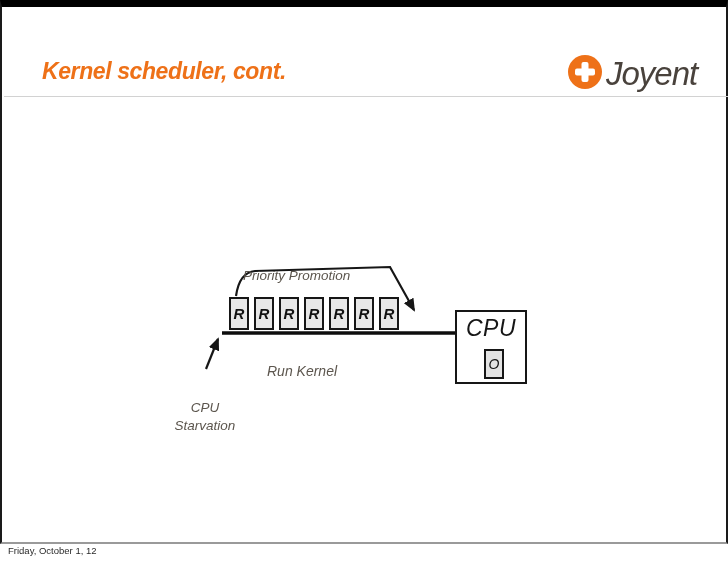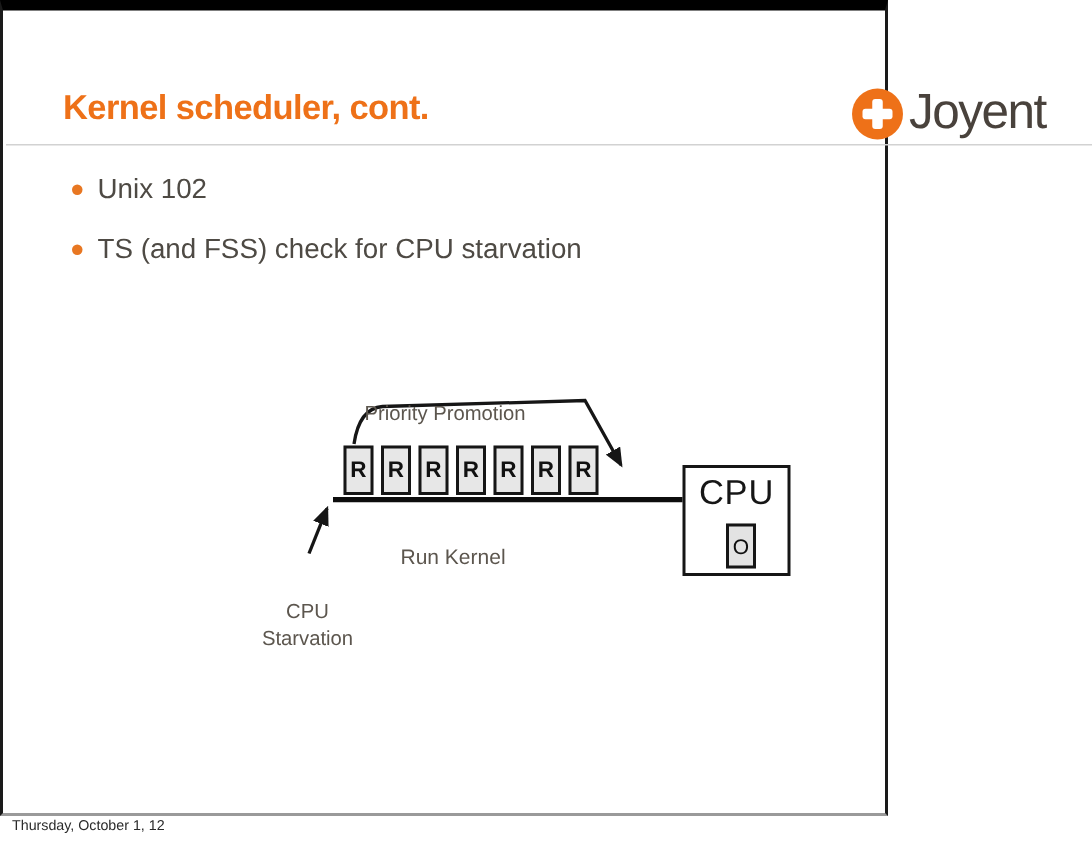--- a/index.html
+++ b/index.html
@@ -2,30 +2,31 @@
 <html><head>
 <meta charset="utf-8">
 <style>
   * { margin:0; padding:0; box-sizing:border-box; }
   html,body { width:728px; height:561px; }
   body { font-family:"Liberation Sans", sans-serif; background:#ffffff; }
   .stage { position:relative; width:728px; height:561px; background:#ffffff; overflow:hidden; }
 
   
   .slide {
-    position:absolute; left:0; top:0; width:592px; height:544px; background:#ffffff;
+    position:absolute; left:0; top:0; width:728px; height:544px; background:#ffffff;
     border-top:7px solid #000;
     border-left:2px solid #1a1a1a;
     border-right:2px solid #1a1a1a;
     border-bottom:2px solid #9a9a9a;
+    font-style:italic;
   }
 
   
   .title { position:absolute; left:40px; top:51px; font-size:23px; font-weight:bold; color:#EE7118; letter-spacing:-0.4px; }
-  .logo { position:absolute; left:566px; top:48px; display:flex; align-items:flex-end; }
+  .logo { position:absolute; left:566px; top:48px; display:flex; align-items:flex-start; }
   .logo-mark { position:relative; width:34px; height:34px; border-radius:50%; background:#EE7118; flex:0 0 auto; }
   .logo-mark::before, .logo-mark::after { content:""; position:absolute; background:#fff; left:50%; top:50%; transform:translate(-50%,-50%); border-radius:2px; }
   .logo-mark::before { width:20px; height:7px; }
   .logo-mark::after  { width:7px;  height:20px; }
   .logo-text { font-size:33px; color:#49423C; margin-left:4px; letter-spacing:-1px; }
   .header-rule { position:absolute; left:2px; top:89px; width:724px; height:1px; background:#d2d2d2; }
 
   
   .bullets { position:absolute; left:46px; top:108px; list-style:none; }
   .bullet-item { position:relative; padding-left:17px; font-size:18.5px; color:#4E4A44; margin-bottom:18px; line-height:22px; }
@@ -59,30 +60,20 @@
 
     <h1 class="title">Kernel scheduler, cont.</h1>
 
     <div class="logo">
       <span class="logo-mark"></span>
       <span class="logo-text">Joyent</span>
     </div>
 
     <div class="header-rule"></div>
 
-    <ul class="bullets">
-      <li class="bullet-item">
-        <span class="bullet-dot"></span>
-        <span>Unix 102</span>
-      </li>
-      <li class="bullet-item">
-        <span class="bullet-dot"></span>
-        <span>TS (and FSS) check for CPU starvation</span>
-      </li>
-    </ul>
 
     <svg class="svg-layer" viewBox="0 0 728 561">
       <defs>
         <marker id="ah" markerUnits="userSpaceOnUse" markerWidth="13" markerHeight="11" refX="11" refY="5.5" orient="auto">
           <path d="M0,0 L13,5.5 L0,11 z" fill="#161616"></path>
         </marker>
       </defs>
       <path d="M234,289 C236,275 241,265 253,264 L388,260 L412,303" fill="none" stroke="#161616" stroke-width="2.2" marker-end="url(#ah)"></path>
       <path d="M204,362 L216,332" fill="none" stroke="#161616" stroke-width="2.2" marker-end="url(#ah)"></path>
       <line x1="220" y1="326" x2="454" y2="326" stroke="#0d0d0d" stroke-width="3.5"></line>
@@ -105,15 +96,15 @@
       <span>Starvation</span>
     </div>
 
     <div class="cpu-box">
       <span class="cpu-label">CPU</span>
       <span class="cpu-thread">O</span>
     </div>
 
   </div>
 
-  <div class="footer">Thursday, October 1, 12</div>
+  <div class="footer">Friday, October 1, 12</div>
 
 </div>
 
 </body></html>

